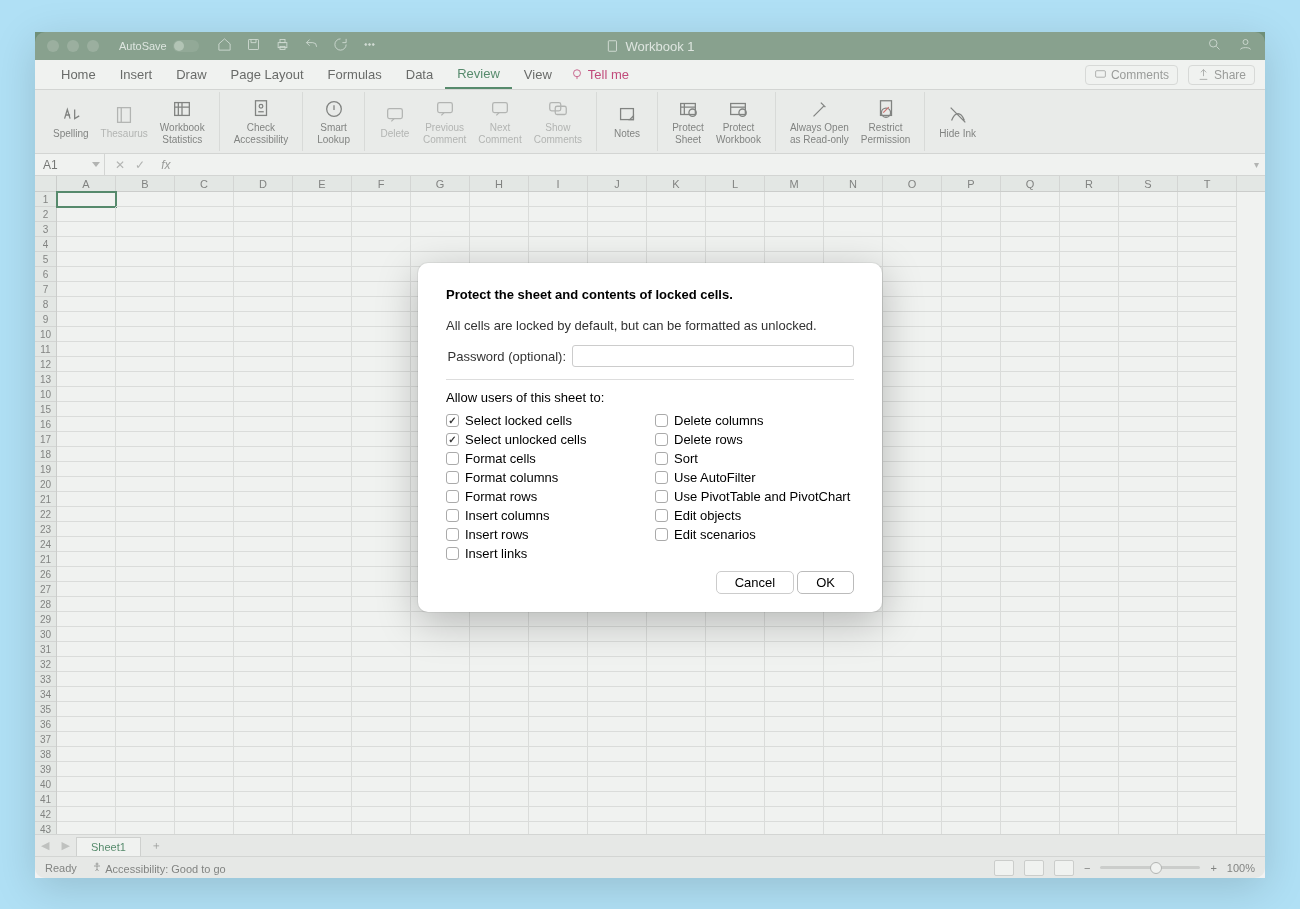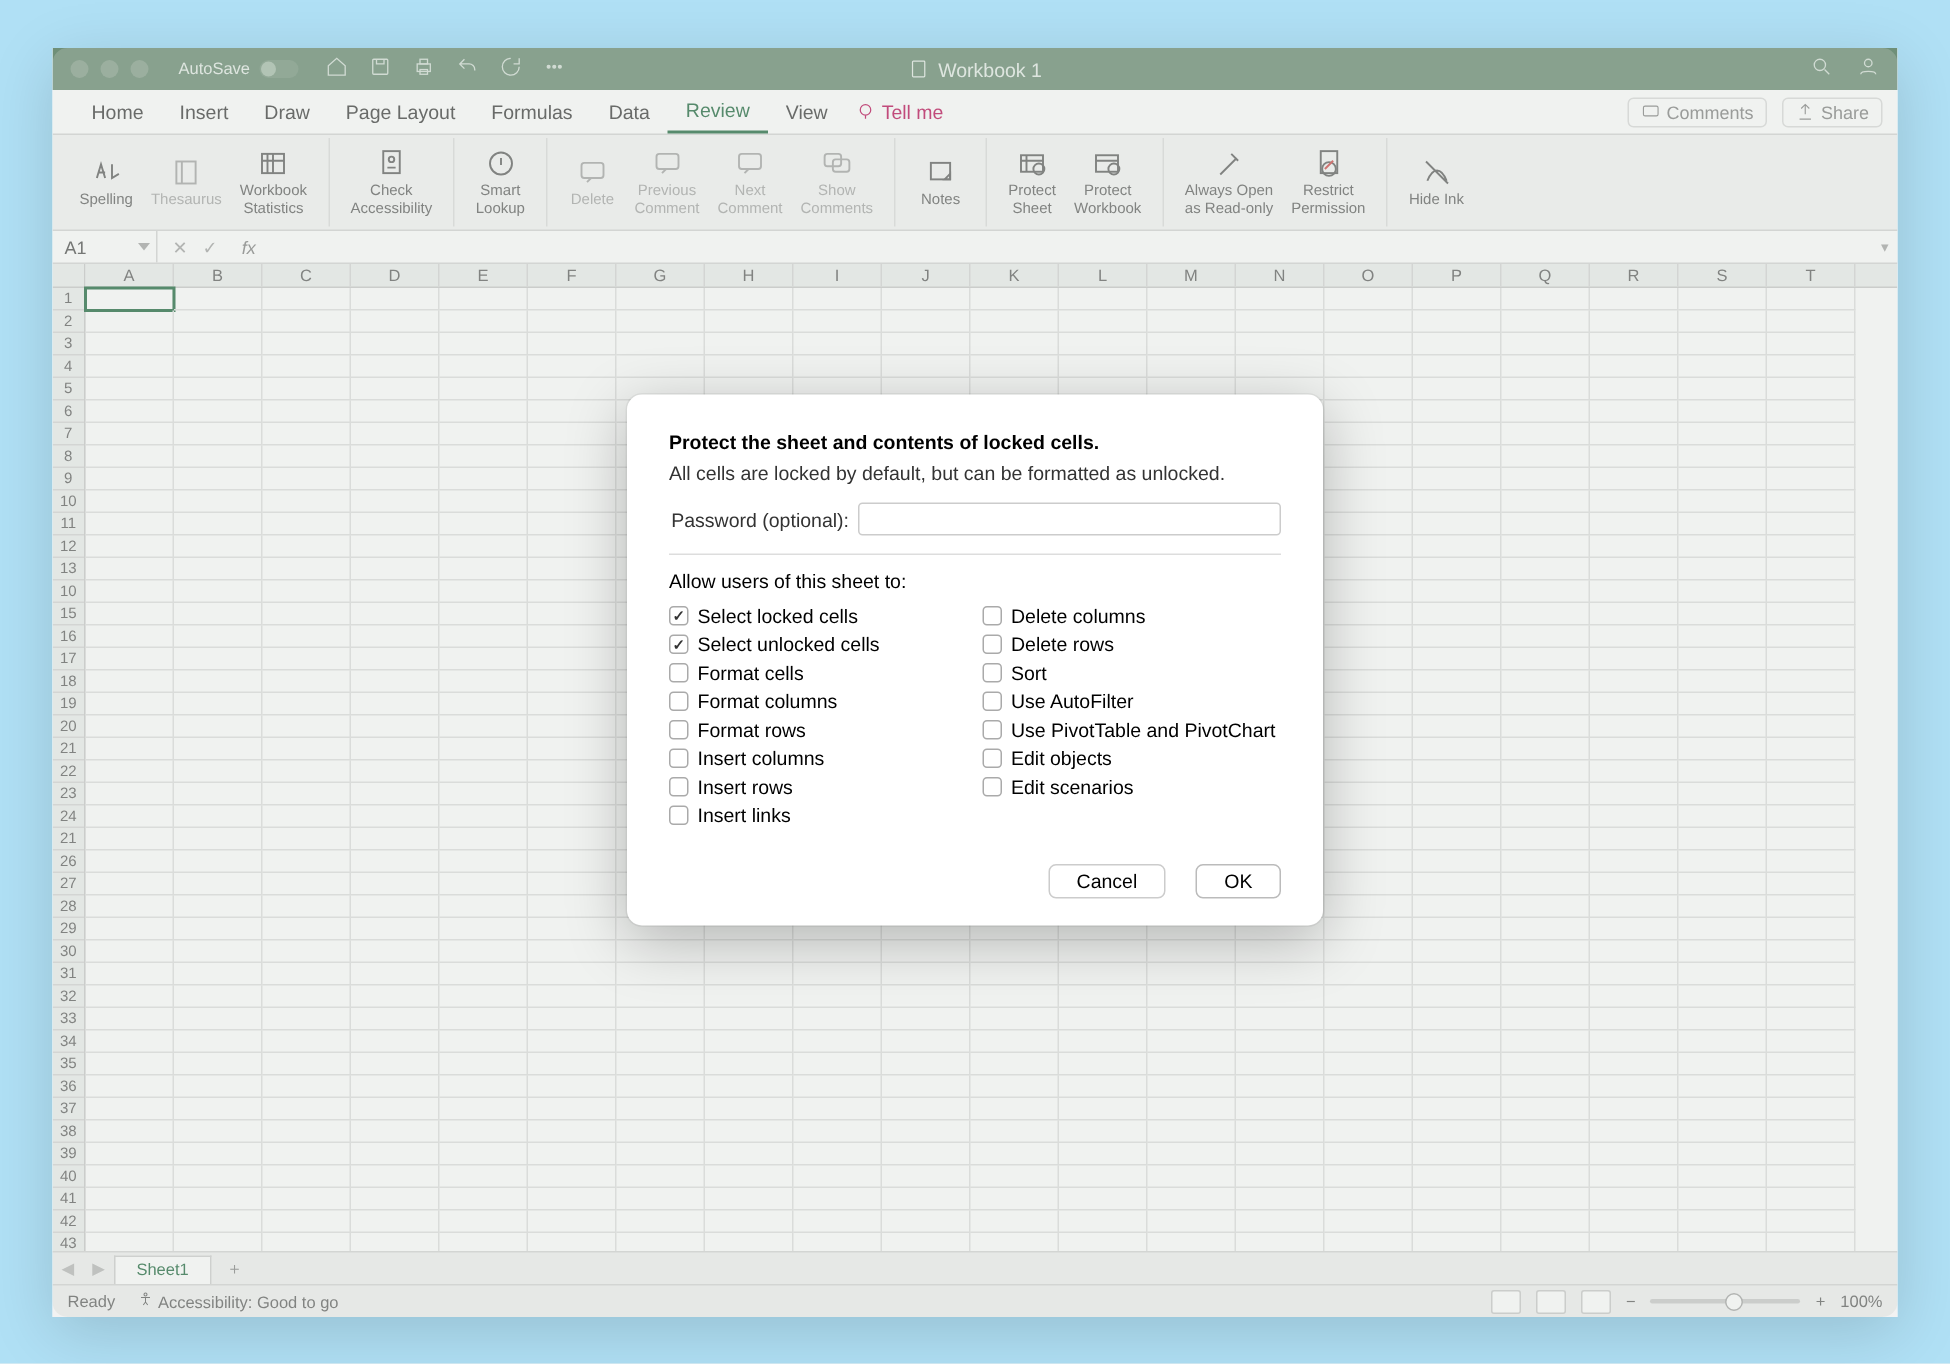--- a/index.html
+++ b/index.html
@@ -67,33 +67,33 @@
 
 
 .statusbar { height:22px; background:#f2f2f2; border-top:1px solid #d7d7d7; display:flex; align-items:center; font-size:11px; color:#666; padding:0 10px; gap:14px;}
 .statusbar .right { margin-left:auto; display:flex; align-items:center; gap:10px;}
 .viewbtn{width:20px;height:16px;border:1px solid #ccc;background:#fff;border-radius:2px;}
 .zoomslider{width:100px;height:3px;background:#ccc;position:relative;border-radius:2px;}
 .zoomslider::after{content:"";position:absolute;left:50%;top:-4px;width:10px;height:10px;border-radius:50%;background:#fff;border:1px solid #aaa;}
 
 
 .dialog { position:absolute; z-index:10; left:418px; top:263px; width:464px; background:#fff; border-radius:10px; box-shadow:0 10px 40px rgba(0,0,0,.25), 0 0 0 1px rgba(0,0,0,.05); padding:24px 28px 18px;}
-.dialog h3 { font-size:13px; font-weight:600; margin-bottom:6px;}
+.dialog h3 { font-size:13px; font-weight:600; margin-bottom:16px;}
 .dialog .sub { font-size:13px; color:#333; margin-bottom:12px;}
 .field { display:flex; align-items:center; margin-bottom:8px;}
 .field label { width:120px; text-align:right; font-size:13px; color:#333; margin-right:6px;}
 .field input { flex:1; height:22px; border:1px solid #ccc; border-radius:3px; padding:0 6px; font-size:12px;}
 .dialog hr { border:none; border-top:1px solid #ddd; margin:12px 0 10px;}
 .allow { font-size:13px; margin-bottom:6px;}
 .chkgrid { display:flex; gap:10px;}
 .chkcol { flex:1; font-size:13px;}
 .chk { display:flex; align-items:center; gap:6px; padding:2px 0;}
 .chk .box { width:13px; height:13px; border:1px solid #aaa; border-radius:3px; display:flex; align-items:center; justify-content:center; font-size:10px; color:#333; background:#fff;}
 .chk .box.checked::after{content:"✓"; font-weight:bold;}
-.dlg-btns { display:flex; justify-content:flex-end; gap:20px; margin-top:23px;}
+.dlg-btns { display:flex; justify-content:flex-end; gap:3px; margin-top:8px;}
 .dlg-btns button { font-size:13px; padding:3px 18px; border:1px solid #ccc; background:#fff; border-radius:5px; cursor:pointer;}
 .dlg-btns button.primary { border-color:#bbb;}
 
 svg { stroke: currentColor; fill: none; stroke-width:1.4;}
 </style>
 </head>
 <body>
 
 <div class="window">
   <div class="overlay"></div>

